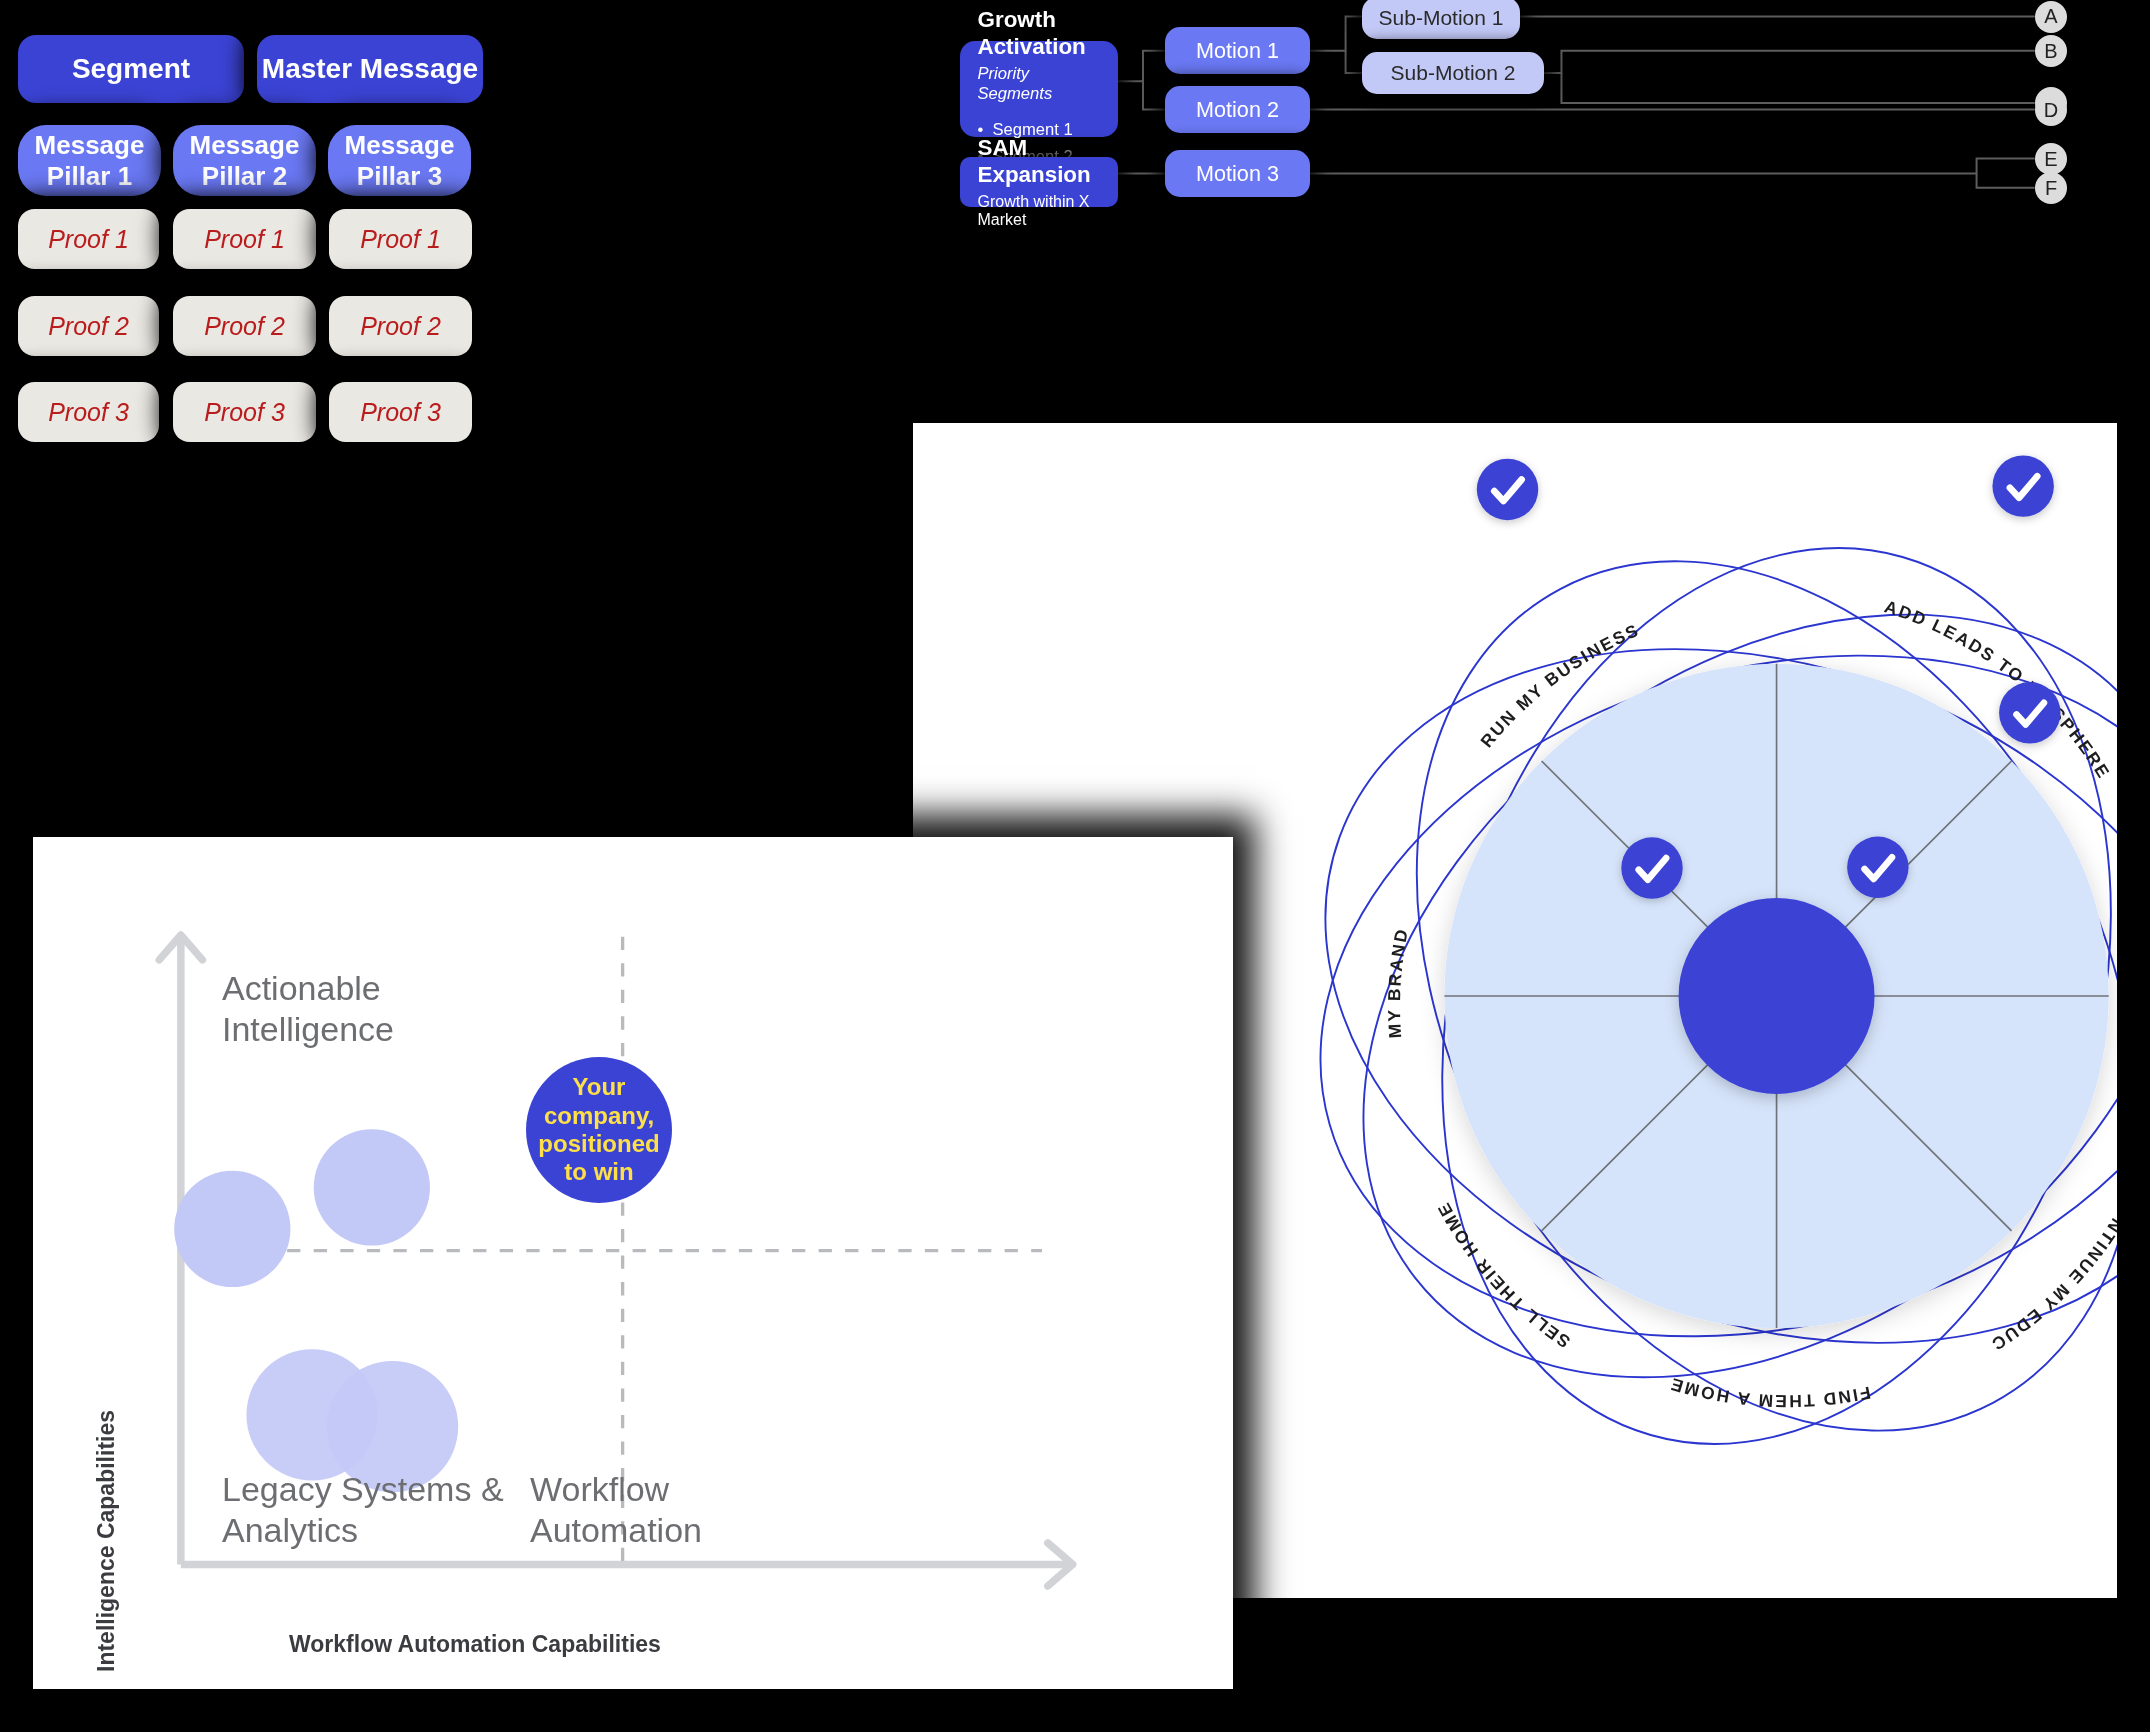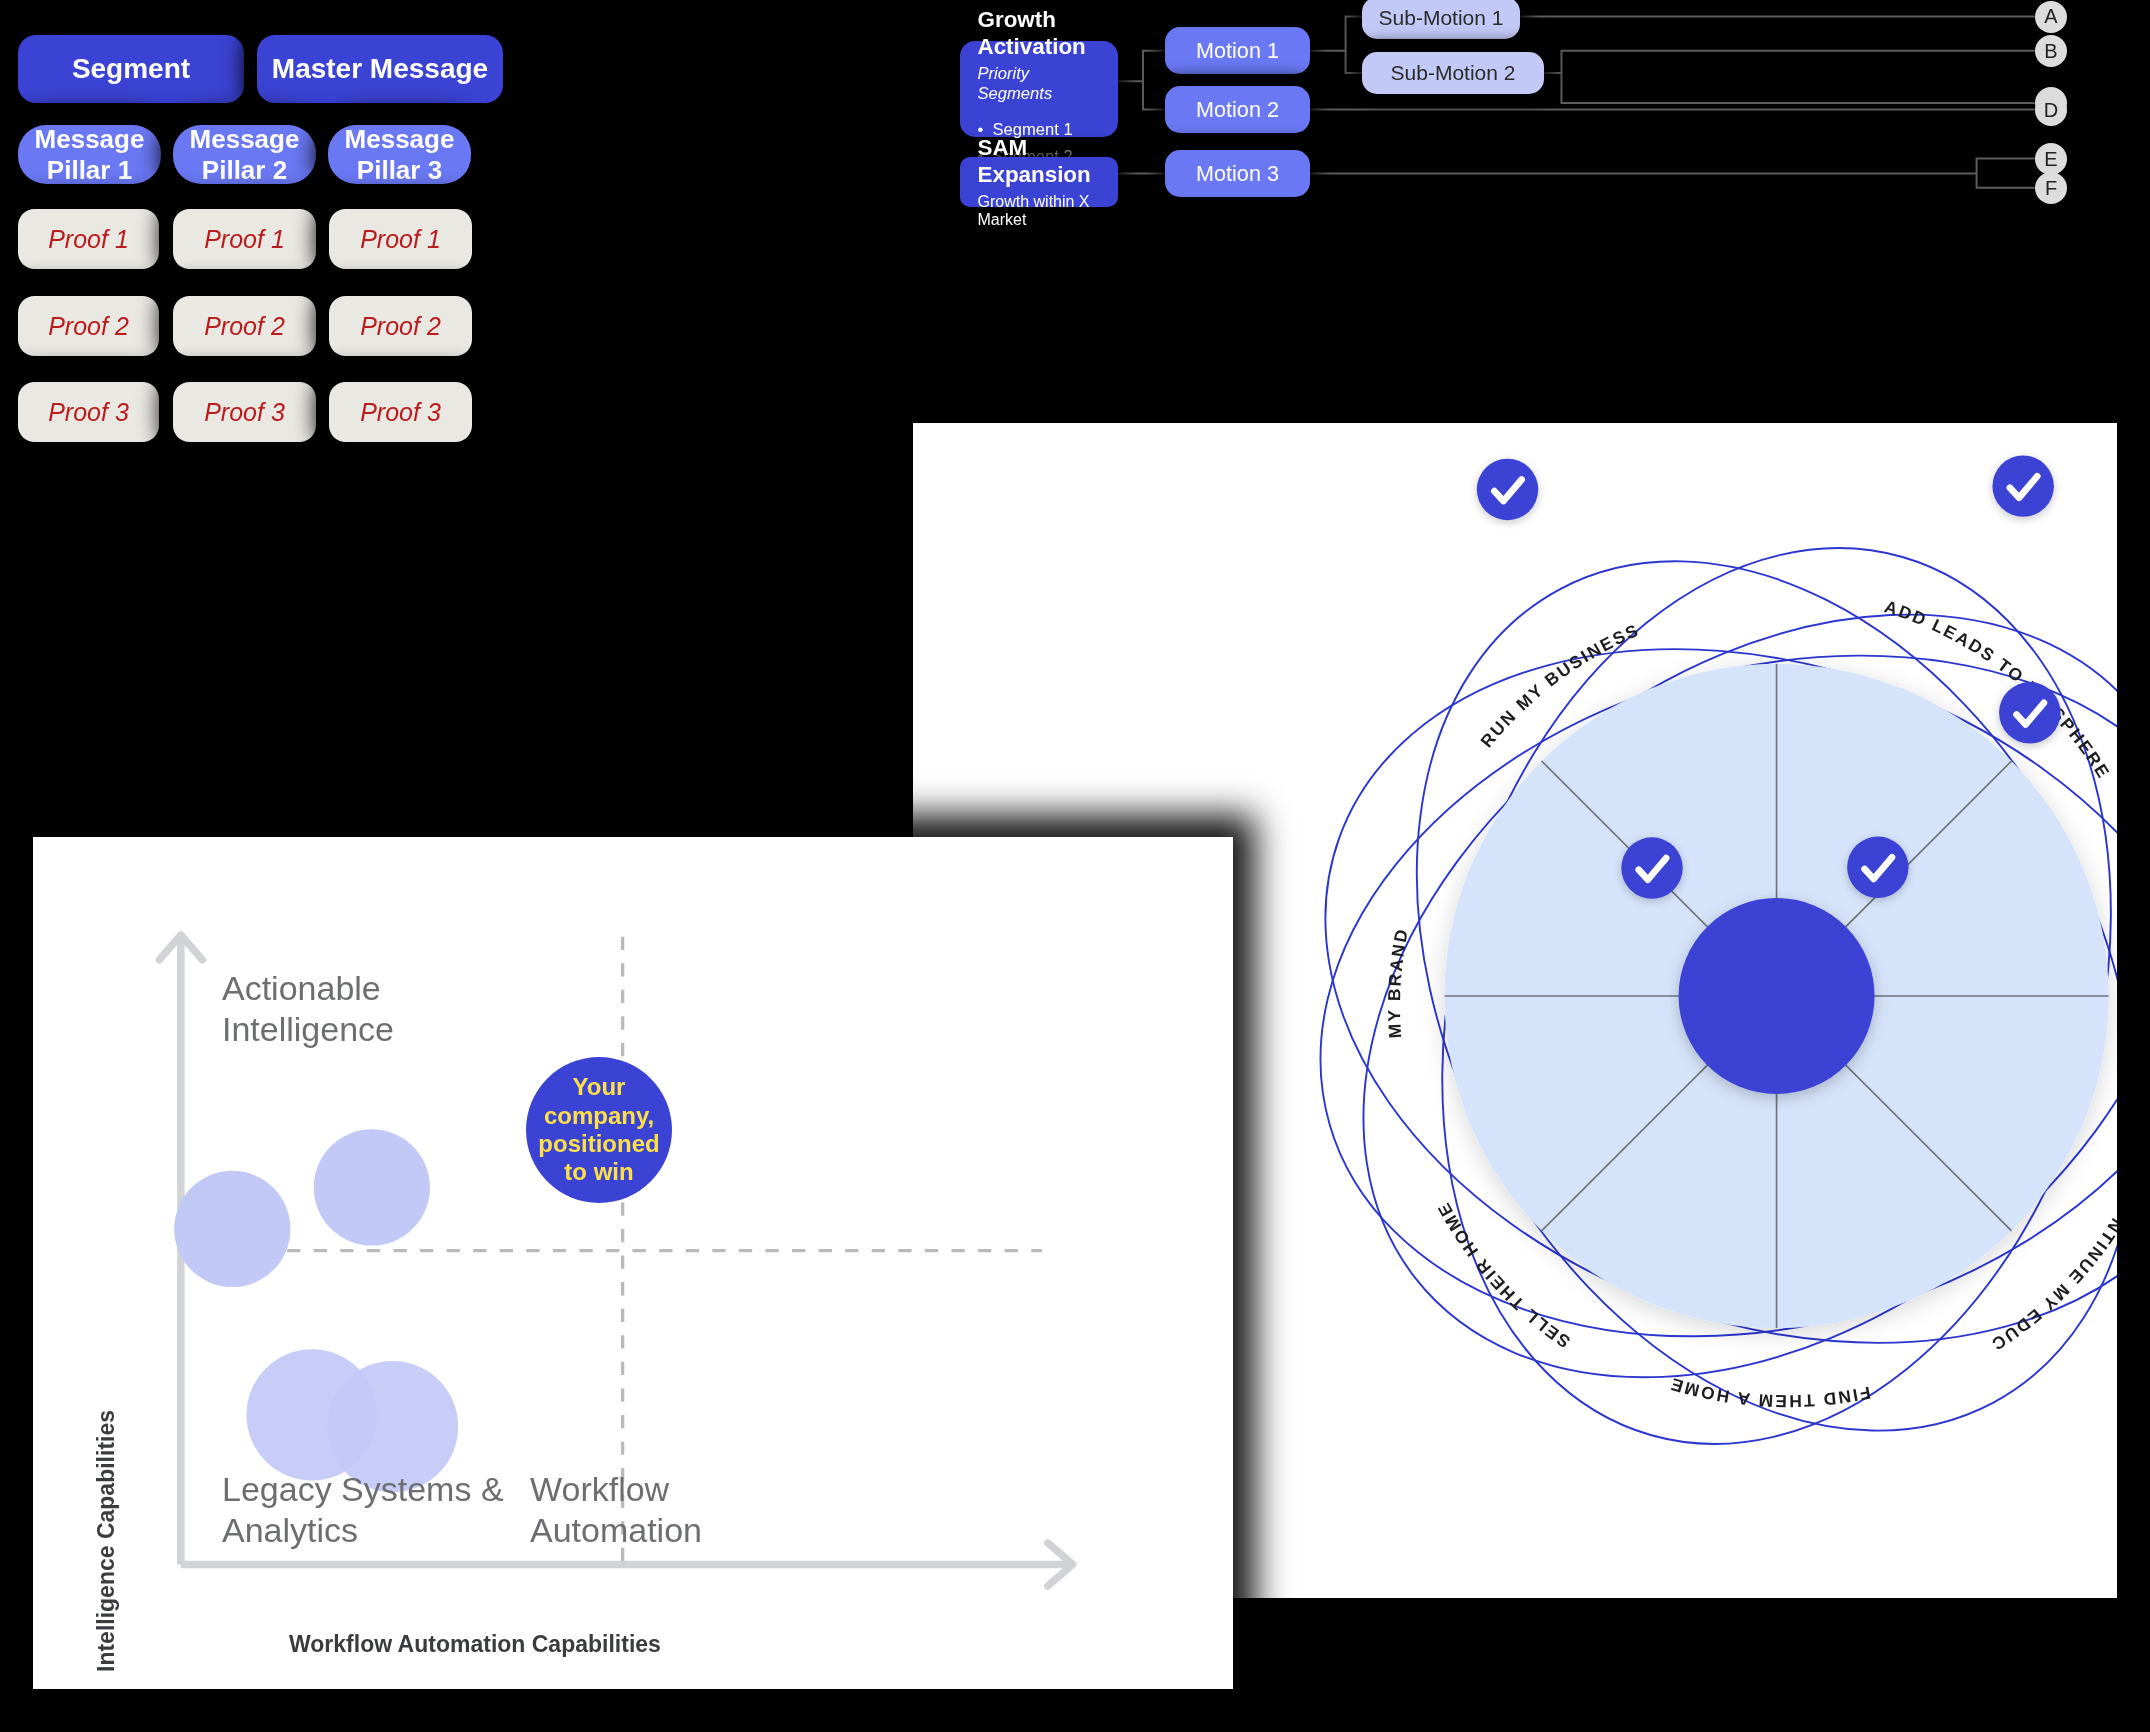--- a/index.html
+++ b/index.html
@@ -28,21 +28,21 @@
     color: #ffffff;
     font-size: 28px;
     font-weight: 700;
     height: 68px;
   }
   .card.pillar {
     background: #6a78f3;
     color: #ffffff;
     font-size: 26px;
     font-weight: 700;
-    height: 59px;
+    height: 71px;
     border-radius: 28px;
   }
   .card.proof {
     background: #eae8e3;
     color: #b91c1c;
     font-size: 25px;
     font-weight: 400;
     height: 60px;
     border-radius: 16.6px;
     font-style: italic;
@@ -109,21 +109,21 @@
 <body>
 
 <div id="stage">
 
   <section id="messaging-panel">
 
     <div class="card tagline" style="left:18px; top:35px; width:226px;">
       <span>Segment</span>
     </div>
 
-    <div class="card master" style="left:257px; top:35px; width:246px;">
+    <div class="card master" style="left:257px; top:35px; width:226px;">
       <span>Master Message</span>
     </div>
 
     <div class="card pillar" style="left:18px; top:125px; width:143px;">
       <span>Message Pillar 1</span>
     </div>
     <div class="card pillar" style="left:173px; top:125px; width:143px;">
       <span>Message Pillar 2</span>
     </div>
     <div class="card pillar" style="left:328px; top:125px; width:143px;">

